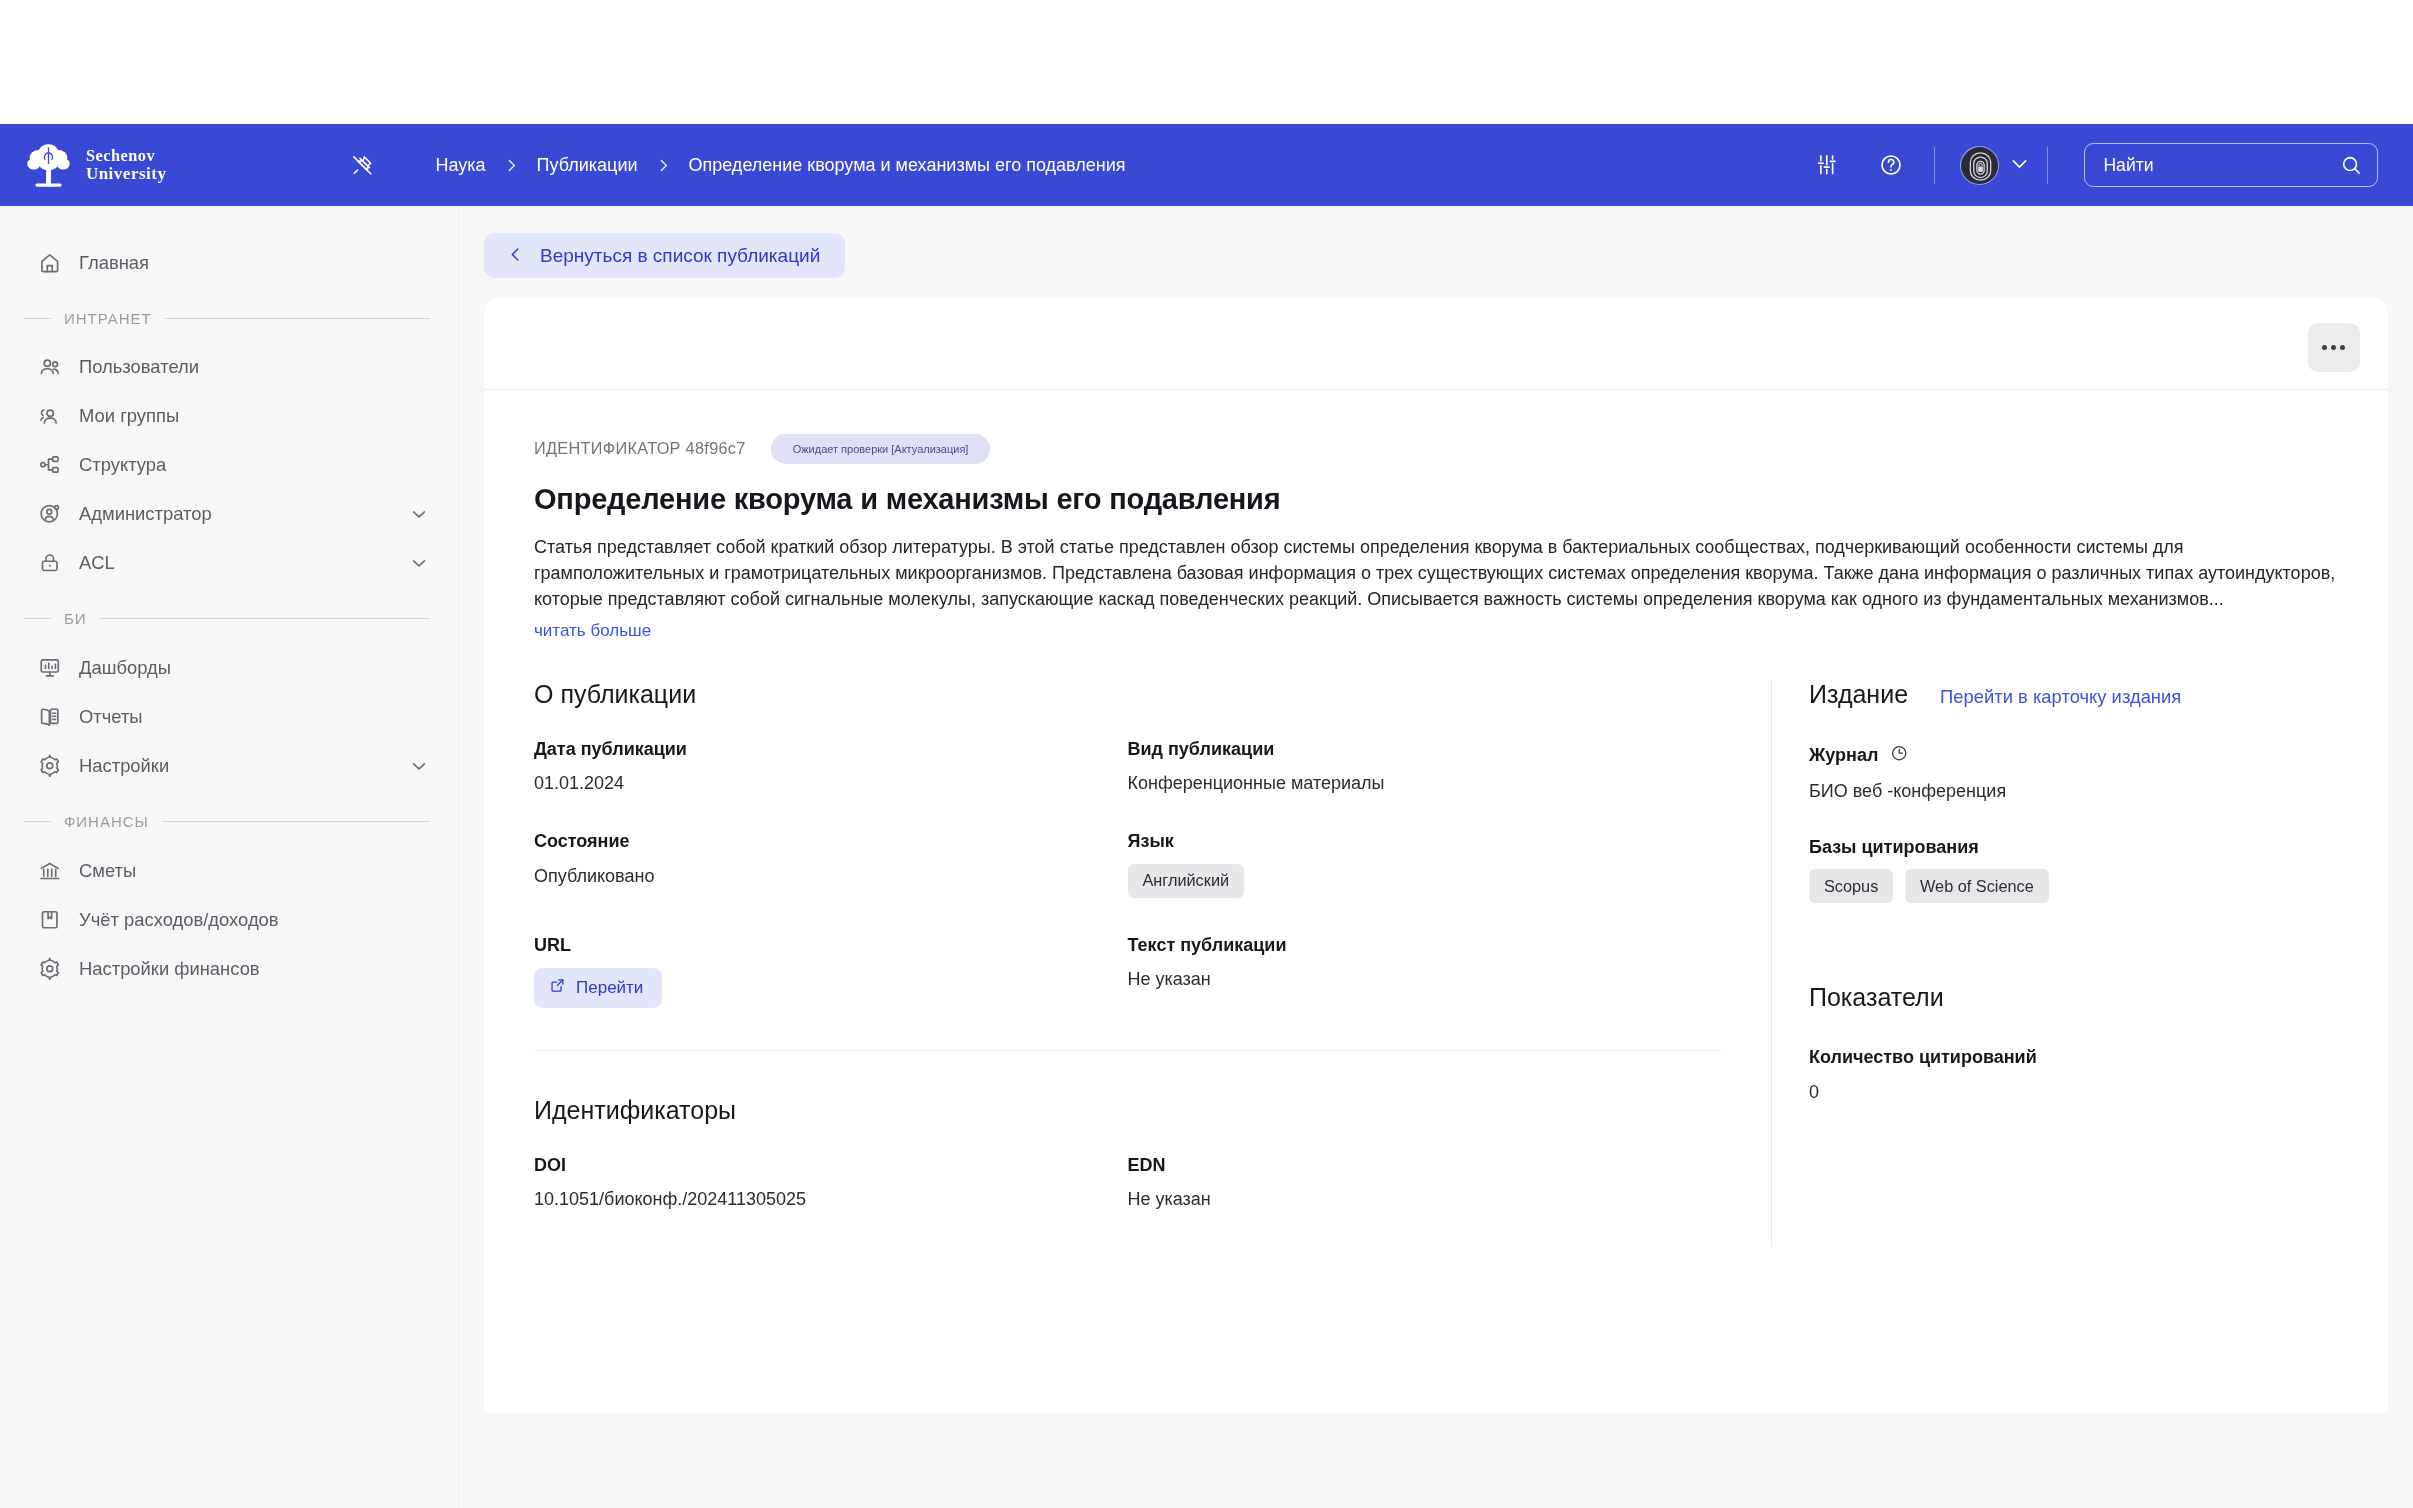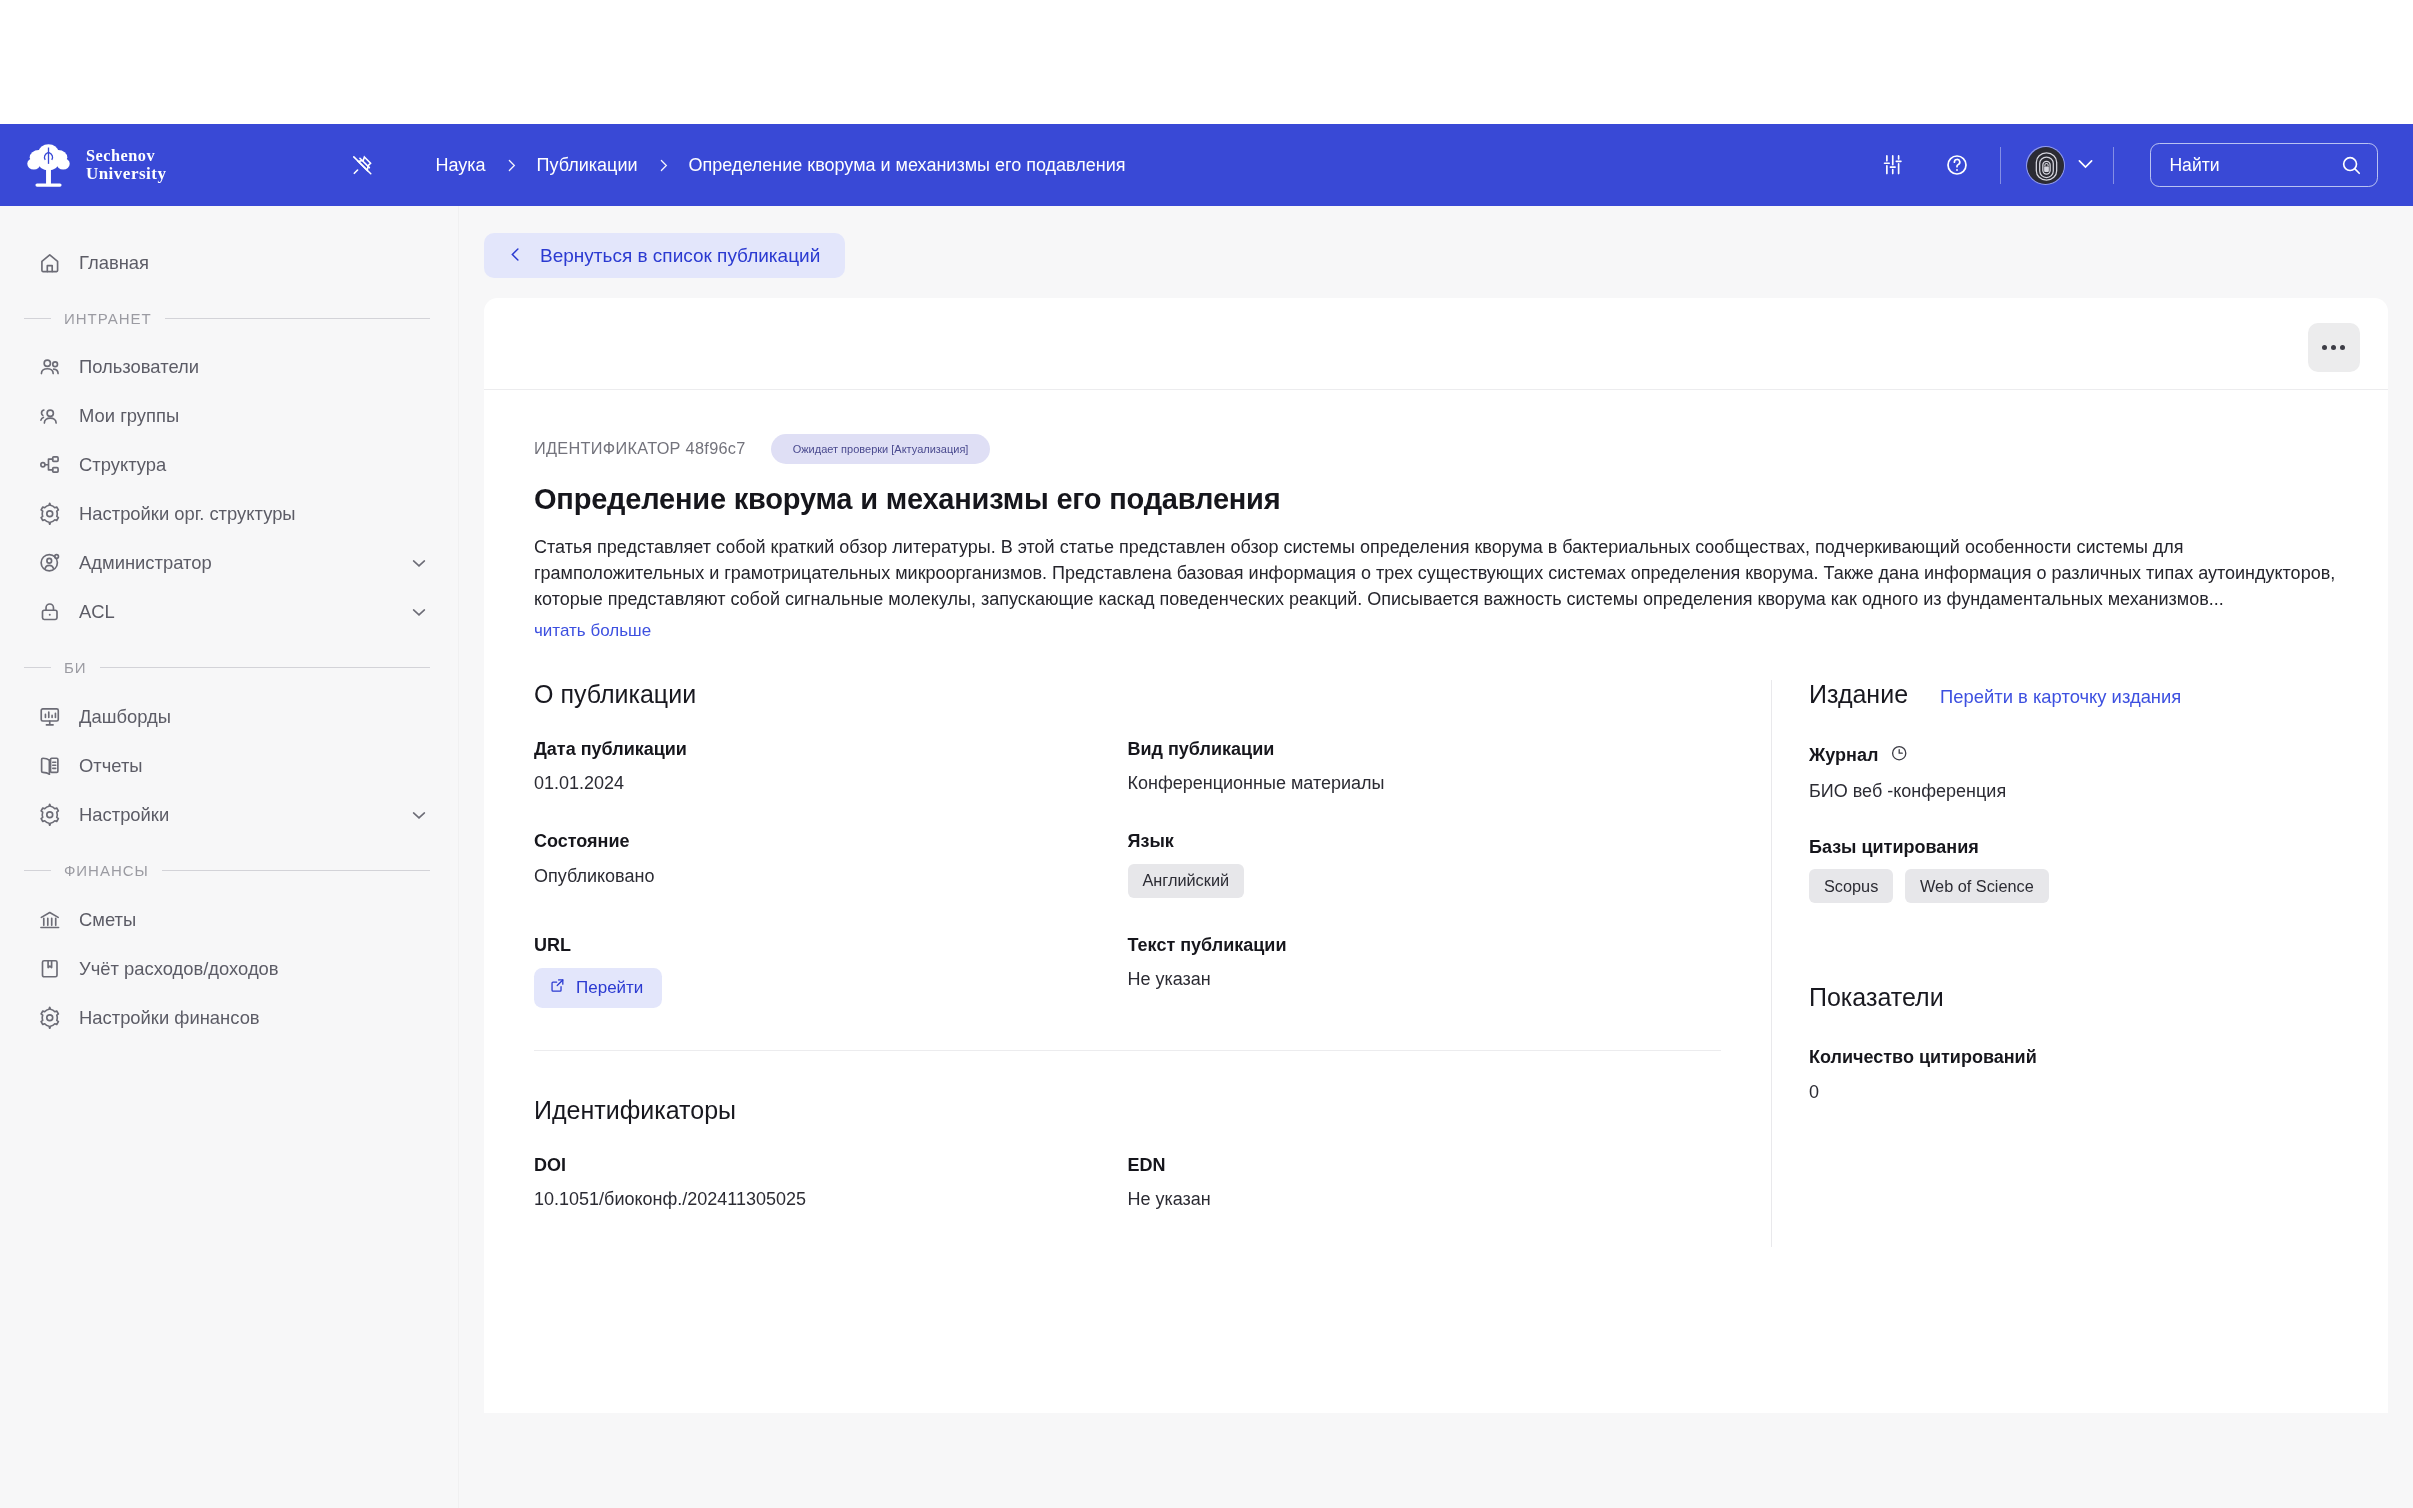--- a/index.html
+++ b/index.html
@@ -55,21 +55,21 @@
   }
   .hdivider { width: 0.8px; height: 37px; background: rgba(255,255,255,.38); margin: 0 11.7px; }
   .avatar-wrap { display: flex; align-items: center; gap: 10px; cursor: pointer; margin: 0 5px 0 13.4px; }
   .avatar {
     width: 39px; height: 39px; border-radius: 50%;
     background: #5a68de; overflow: hidden; display: block;
     border: 0.8px solid rgba(255,255,255,.35);
   }
   .search-box {
     margin-left: 25px;
-    width: 228px; height: 44px;
+    width: 294px; height: 44px;
     border: 1.3px solid #b9c2f2; border-radius: 9.2px;
     display: flex; align-items: center; padding: 0 15px 0 18.4px;
     cursor: text;
   }
   .search-box .sph { color: #ffffff; font-size: 17.6px; flex: 1 1 auto; }
   .search-box .sicon { display: flex; align-items: center; }
 
   
   .body-wrap { display: flex; height: calc(1508px - 124px - 82px); }
 
@@ -347,29 +347,20 @@
               <rect x="15" y="4" width="5.5" height="4.6" rx="1"></rect>
               <rect x="15" y="15" width="5.5" height="4.6" rx="1"></rect>
               <path d="M7.1 12h3.6M10.7 12V6.3h4.3M10.7 12v5.3h4.3"></path>
             </svg>
           </span>
           <span class="ni-label">Структура</span>
         </div>
         <div class="nav-item">
           <span class="nicon">
             <svg viewBox="0 0 24 24" width="23.5" height="23.5" fill="none" stroke="#6c6c76" stroke-width="1.7" stroke-linecap="round" stroke-linejoin="round">
-              <circle cx="12" cy="12" r="3"></circle>
-              <path d="M19.2 14.6a7.6 7.6 0 0 0 0-5.2l1.6-1.3-1.7-3-1.9.8a7.6 7.6 0 0 0-4.5-2.6L12 1.4h-.1L11.3 3.3A7.6 7.6 0 0 0 6.8 5.9L4.9 5.1l-1.7 3 1.6 1.3a7.6 7.6 0 0 0 0 5.2l-1.6 1.3 1.7 3 1.9-.8a7.6 7.6 0 0 0 4.5 2.6l.6 1.9h.2l.6-1.9a7.6 7.6 0 0 0 4.5-2.6l1.9.8 1.7-3z"></path>
-            </svg>
-          </span>
-          <span class="ni-label">Настройки орг. структуры</span>
-        </div>
-        <div class="nav-item">
-          <span class="nicon">
-            <svg viewBox="0 0 24 24" width="23.5" height="23.5" fill="none" stroke="#6c6c76" stroke-width="1.7" stroke-linecap="round" stroke-linejoin="round">
               <circle cx="11.5" cy="12" r="8.3"></circle>
               <circle cx="11.5" cy="10" r="2.4"></circle>
               <path d="M7.3 17.8c.4-2 2.1-3.2 4.2-3.2s3.8 1.2 4.2 3.2"></path>
               <circle cx="19" cy="5.6" r="1.9"></circle>
             </svg>
           </span>
           <span class="ni-label">Администратор</span>
           <span class="chev">
             <svg viewBox="0 0 24 24" width="20" height="20" fill="none" stroke="#6c6c76" stroke-width="1.9" stroke-linecap="round">
               <path d="M5.5 9.5l6.5 6 6.5-6"></path>

